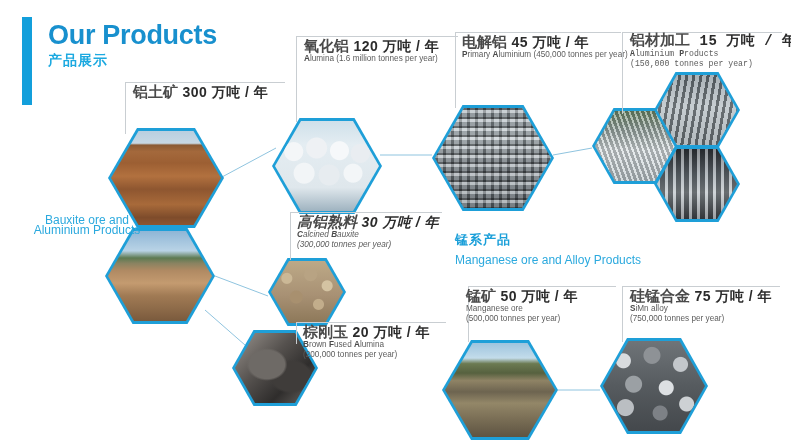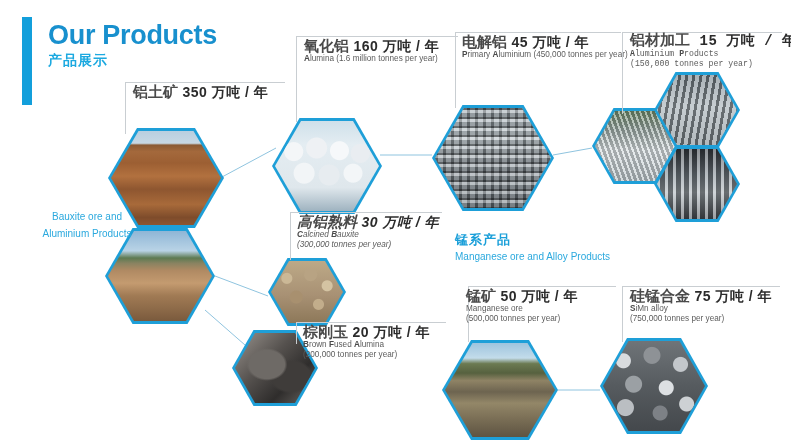--- a/index.html
+++ b/index.html
@@ -11,21 +11,21 @@
   #stage{position:absolute;inset:0;}
 
   
   .title-bar{position:absolute;left:22px;top:17px;width:10px;height:88px;background:#139FDB;}
   .title-en{position:absolute;left:48px;top:20px;font-size:27px;font-weight:bold;color:#1890CE;letter-spacing:-0.3px;}
   .title-cn{position:absolute;left:48px;top:52px;font-size:14px;font-weight:bold;color:#1CA9E0;letter-spacing:1px;}
 
   
   .sec{position:absolute;}
   .sec .sec-cn{font-size:13px;font-weight:bold;color:#1A9FD9;letter-spacing:1px;line-height:16px;}
-  .sec .sec-en{font-size:10px;color:#2BA9DE;line-height:17px;}
+  .sec .sec-en{font-size:12px;color:#2BA9DE;line-height:10px;margin-top:7px;}
   .sec.center{text-align:center;}
 
   
   .lbl{position:absolute;}
   .lbl .l1{white-space:nowrap;line-height:15px;}
   .lbl .cn{font-size:15px;font-weight:bold;color:#4a4a4a;}
   .lbl .num{font-size:14px;font-weight:bold;color:#2b2b2b;letter-spacing:0.5px;}
   .lbl .en{font-size:8.2px;color:#5c5c5c;line-height:10px;white-space:nowrap;}
   .lbl .en b{font-weight:bold;color:#4a4a4a;}
 
@@ -182,28 +182,28 @@
 
   <div class="sec" style="left:455px;top:232px;">
     <div class="sec-cn">锰系产品</div>
     <div class="sec-en">Manganese ore and Alloy Products</div>
   </div>
 
   <div class="rule h" style="left:125px;top:82px;width:160px;"></div>
   <div class="rule v" style="left:125px;top:82px;height:52px;"></div>
   <div class="lbl" style="left:133px;top:84px;">
     <div class="l1"><span class="cn">铝土矿</span>
-      <span class="num">350 万吨 / 年</span></div>
+      <span class="num">300 万吨 / 年</span></div>
   </div>
 
   <div class="rule h" style="left:296px;top:36px;width:162px;"></div>
   <div class="rule v" style="left:296px;top:36px;height:86px;"></div>
   <div class="lbl" style="left:304px;top:38px;">
     <div class="l1"><span class="cn">氧化铝</span>
-      <span class="num">160 万吨 / 年</span></div>
+      <span class="num">120 万吨 / 年</span></div>
     <div class="en"><b>A</b>lumina (1.6 million tonnes per year)</div>
   </div>
 
   <div class="rule h" style="left:455px;top:32px;width:166px;"></div>
   <div class="rule v" style="left:455px;top:32px;height:76px;"></div>
   <div class="lbl" style="left:462px;top:34px;">
     <div class="l1"><span class="cn">电解铝</span>
       <span class="num">45 万吨 / 年</span></div>
     <div class="en"><b>P</b>rimary <b>A</b>luminium (450,000 tonnes per year)</div>
   </div>

